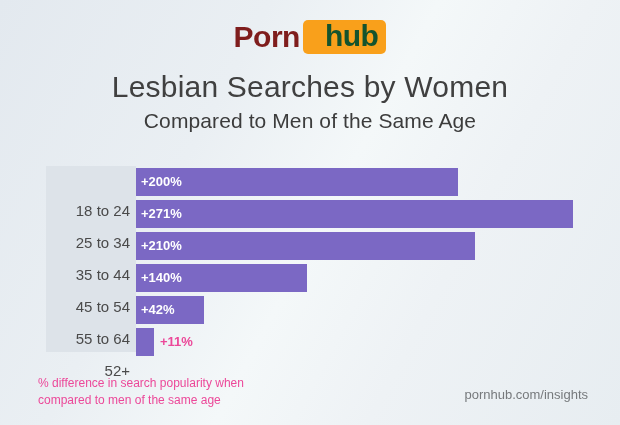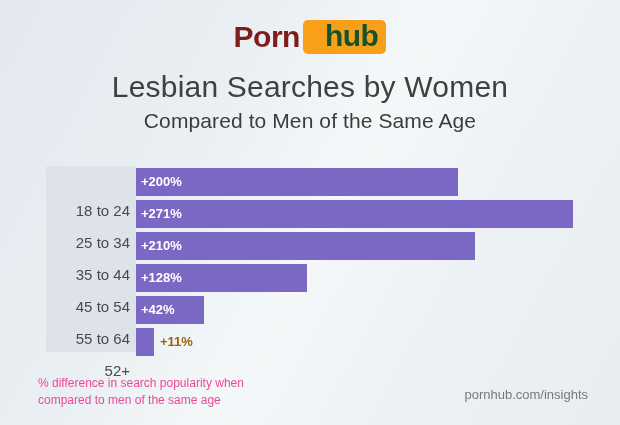--- a/index.html
+++ b/index.html
@@ -52,21 +52,21 @@
   .bar{
     position:absolute;left:90px;top:0;height:28px;
     background:#7b68c4;
   }
   .bar-value{
     position:absolute;top:0;height:40px;line-height:28px;
     font-size:13px;font-weight:bold;color:#ffffff;
     left:95px;
   }
   .bar-value.outside{
-    color:#a16207;font-weight:bold;
+    color:#ec4899;font-weight:bold;
   }
 
   
   #footnote{
     position:absolute;left:38px;top:375px;width:300px;
     font-size:12px;color:#ec4899;line-height:1.45;
   }
   #source{
     position:absolute;right:32px;top:387px;
     font-size:13px;color:#76797c;
@@ -96,21 +96,21 @@
       <div class="bar-value">+271%</div>
     </div>
     <div class="row" style="top: 232px; width: 560px;">
       <div class="row-label">35 to 44</div>
       <div class="bar" style="width: 339px; background: rgb(123, 104, 196);"></div>
       <div class="bar-value">+210%</div>
     </div>
     <div class="row" style="top: 264px; width: 560px;">
       <div class="row-label">45 to 54</div>
       <div class="bar" style="width: 171px; background: rgb(123, 104, 196);"></div>
-      <div class="bar-value">+128%</div>
+      <div class="bar-value">+140%</div>
     </div>
     <div class="row" style="top: 296px; width: 560px;">
       <div class="row-label">55 to 64</div>
       <div class="bar" style="width: 68px; background: rgb(123, 104, 196);"></div>
       <div class="bar-value">+42%</div>
     </div>
     <div class="row" style="top: 328px; width: 560px;">
       <div class="row-label">52+</div>
       <div class="bar" style="width: 18px; background: rgb(123, 104, 196);"></div>
       <div class="bar-value outside" style="left: 114px;">+11%</div>

